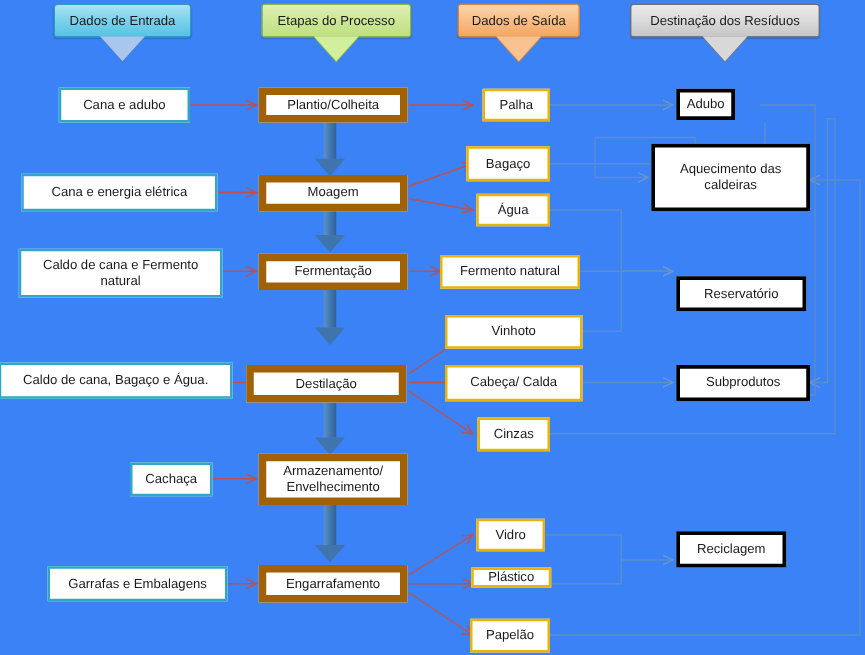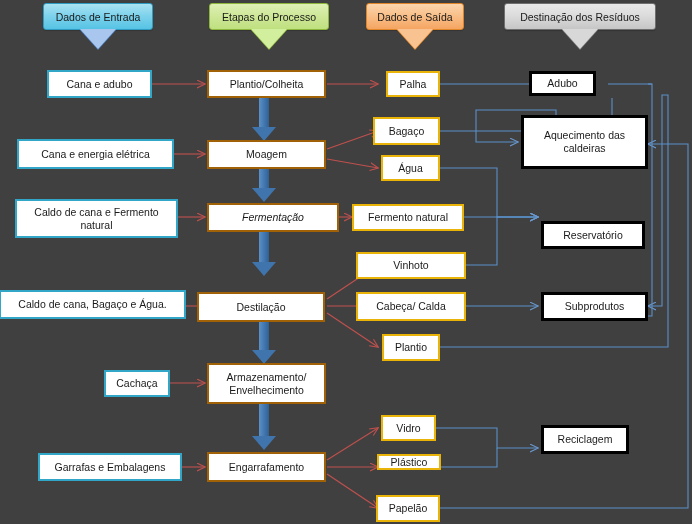--- a/index.html
+++ b/index.html
@@ -5,21 +5,21 @@
   html,body{margin:0;padding:0;background:#ffffff;}
   body{
     font-family:"Liberation Sans","DejaVu Sans",sans-serif;
     -webkit-font-smoothing:antialiased;
   }
   #canvas{
     position:relative;
     width:692px;
     height:524px;
     overflow:hidden;
-    background:#404040;
+    background:#3b82f6;
   }
   #svg-layer{
     position:absolute;
     left:0; top:0;
     width:692px; height:524px;
     pointer-events:none;
   }
 
   
   .node{
@@ -33,21 +33,21 @@
     font-size:10.5px;
     line-height:13px;
     background:#ffffff;
     padding:1px 3px;
     z-index:3;
   }
 
   
   .node.input{ border:2px solid #31a6c7; }
   
-  .node.process{ border:2px solid #a16207; }
+  .node.process{ border:6px solid #a16207; }
   
   .node.output{ border:2px solid #eab308; }
   
   .node.dest{ border:3px solid #000000; font-size:10.5px; }
 
   
   .banner{
     position:absolute;
     box-sizing:border-box;
     display:flex;
@@ -257,21 +257,21 @@
   <div class="node input" style="left:38px;top:453px;width:144px;height:28px;">
     <span>Garrafas e Embalagens</span>
   </div>
 
   <div class="node process" style="left:207px;top:70px;width:119px;height:28px;">
     <span>Plantio/Colheita</span>
   </div>
   <div class="node process" style="left:207px;top:140px;width:119px;height:29px;">
     <span>Moagem</span>
   </div>
-  <div class="node process" style="left:207px;top:203px;width:132px;height:29px;font-style:italic;">
+  <div class="node process" style="left:207px;top:203px;width:119px;height:29px;">
     <span>Fermentação</span>
   </div>
   <div class="node process" style="left:197px;top:292px;width:128px;height:30px;">
     <span>Destilação</span>
   </div>
   <div class="node process" style="left:207px;top:363px;width:119px;height:41px;">
     <span>Armazenamento/ Envelhecimento</span>
   </div>
   <div class="node process" style="left:207px;top:452px;width:119px;height:30px;">
     <span>Engarrafamento</span>
@@ -289,33 +289,33 @@
   <div class="node output" style="left:352px;top:204px;width:112px;height:27px;">
     <span>Fermento natural</span>
   </div>
   <div class="node output" style="left:356px;top:252px;width:110px;height:27px;">
     <span>Vinhoto</span>
   </div>
   <div class="node output" style="left:356px;top:292px;width:110px;height:29px;">
     <span>Cabeça/ Calda</span>
   </div>
   <div class="node output" style="left:382px;top:334px;width:58px;height:27px;">
-    <span>Plantio</span>
+    <span>Cinzas</span>
   </div>
   <div class="node output" style="left:381px;top:415px;width:55px;height:26px;">
     <span>Vidro</span>
   </div>
   <div class="node output" style="left:377px;top:454px;width:64px;height:16px;">
     <span>Plástico</span>
   </div>
   <div class="node output" style="left:376px;top:495px;width:64px;height:27px;">
     <span>Papelão</span>
   </div>
 
-  <div class="node dest" style="left:529px;top:71px;width:67px;height:25px;">
+  <div class="node dest" style="left:541px;top:71px;width:47px;height:25px;">
     <span>Adubo</span>
   </div>
   <div class="node dest" style="left:521px;top:115px;width:127px;height:54px;">
     <span>Aquecimento das caldeiras</span>
   </div>
   <div class="node dest" style="left:541px;top:221px;width:104px;height:28px;">
     <span>Reservatório</span>
   </div>
   <div class="node dest" style="left:541px;top:292px;width:107px;height:29px;">
     <span>Subprodutos</span>

